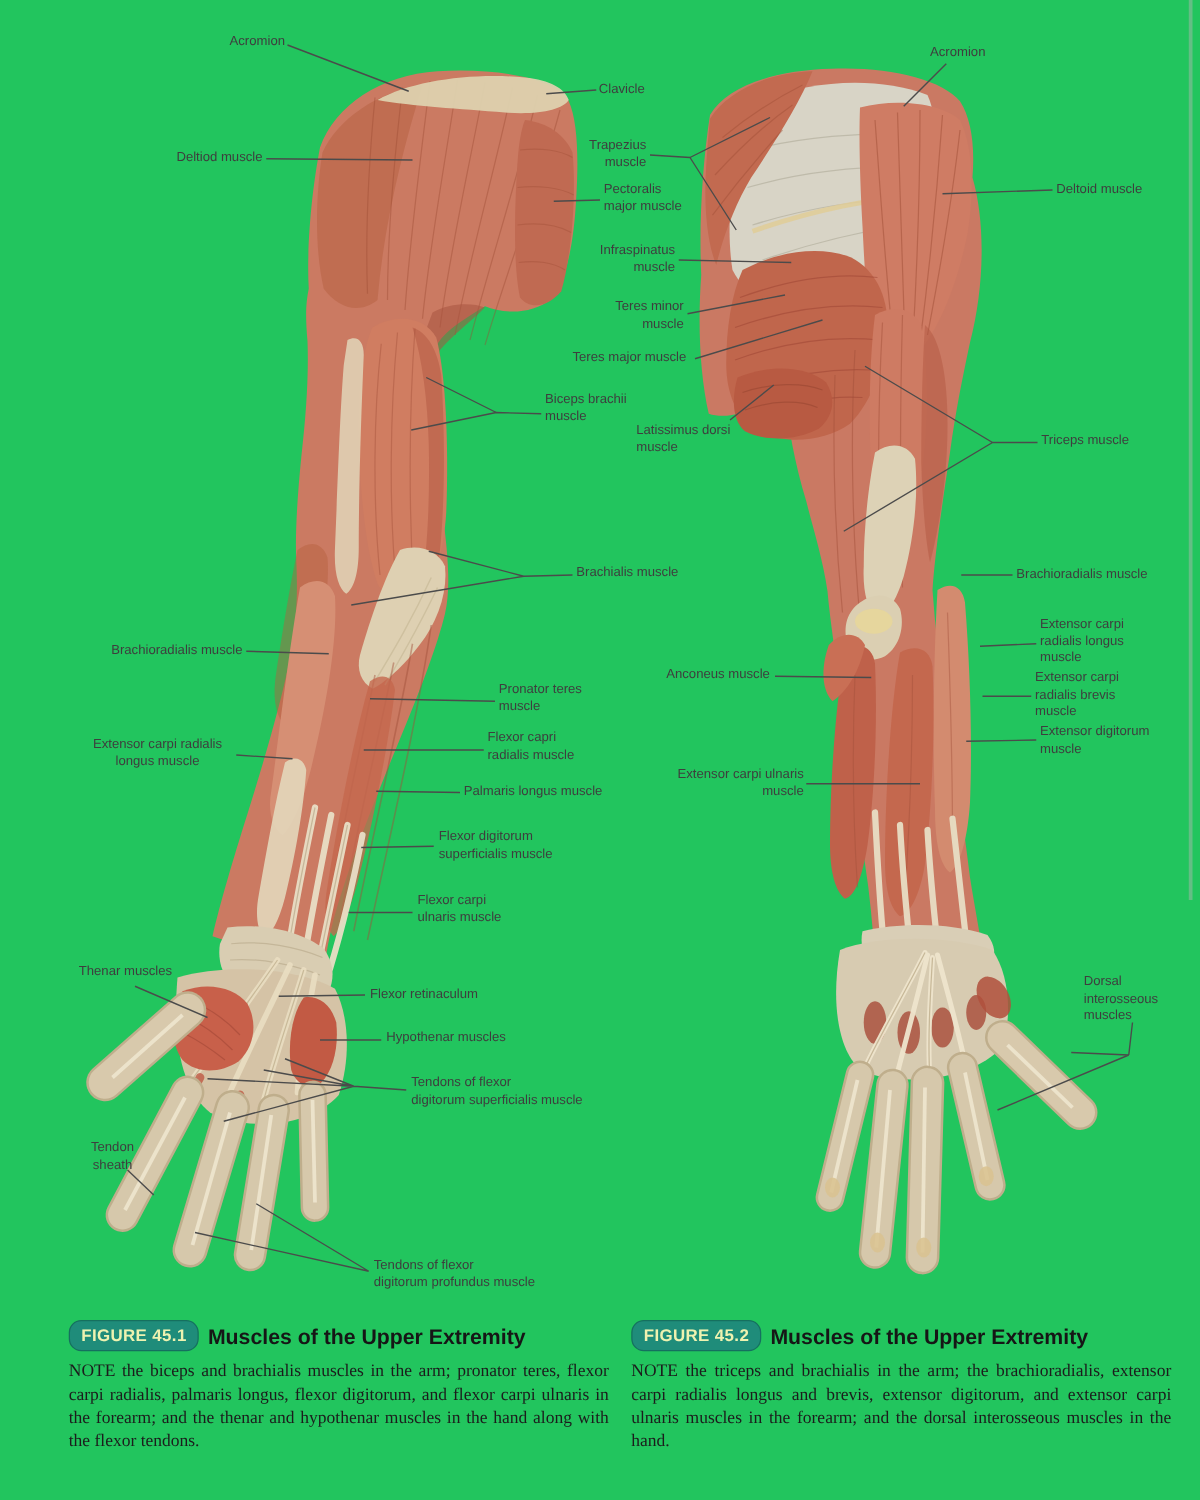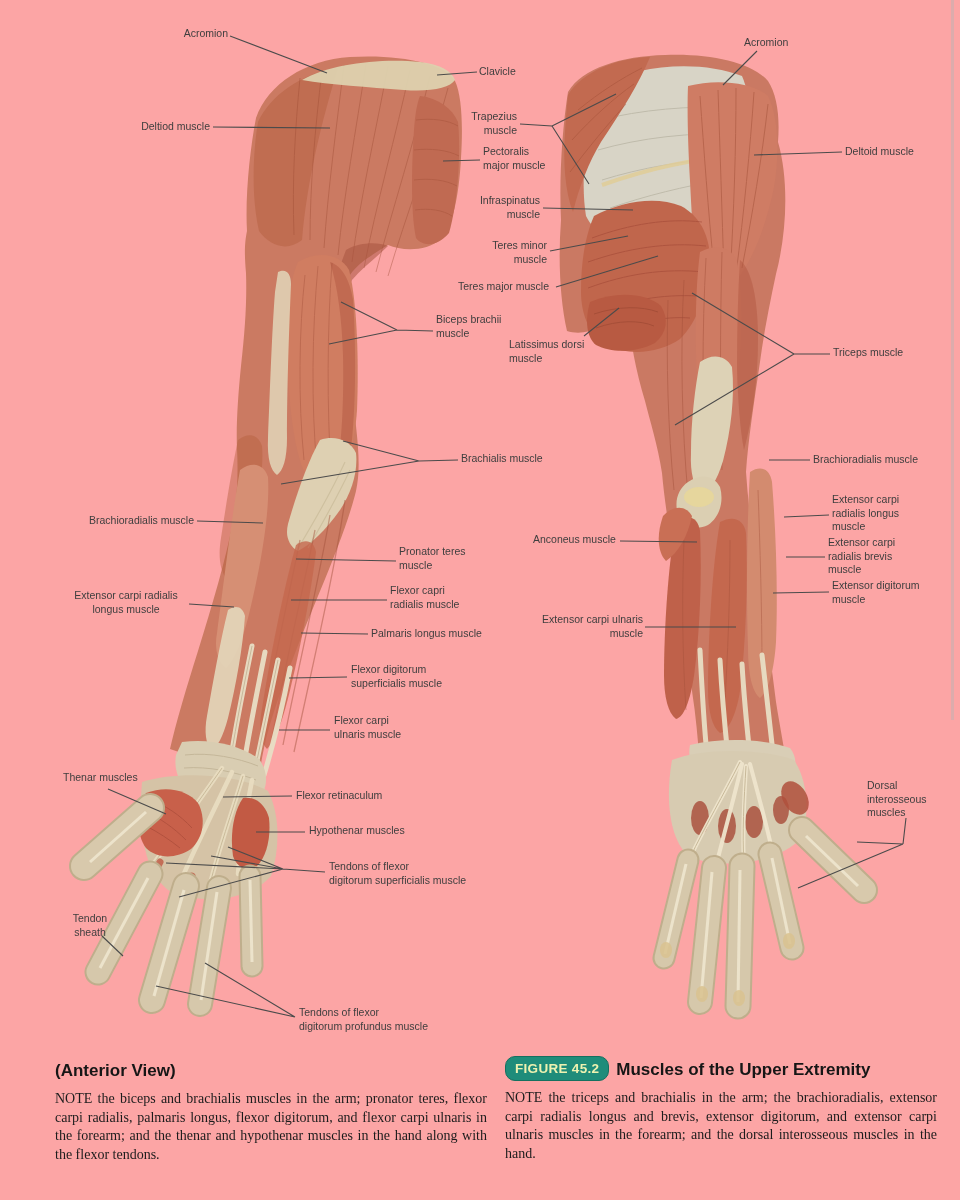--- a/index.html
+++ b/index.html
@@ -1,16 +1,16 @@
 <!DOCTYPE html>
 <html><head>
 <meta charset="utf-8">
 <style>
   html,body{margin:0;padding:0;background:#ffffff;}
-  #page{position:relative;width:960px;height:1200px;background:#fca5a5;overflow:hidden;
+  #page{position:relative;width:960px;height:1200px;background:#22c55e;overflow:hidden;
         font-family:"Liberation Sans",sans-serif;}
   #art{position:absolute;left:0;top:0;}
   .lbl{position:absolute;font:10.5px/13.5px "Liberation Sans",sans-serif;color:#3e3e3e;
        white-space:pre-line;}
   .caption{position:absolute;width:432px;}
   .badge{display:inline-block;background:#1f8c7a;border:1px solid #15705f;color:#eef2b0;
          font:bold 13.5px/1 "Liberation Sans",sans-serif;padding:5px 9px 4px;border-radius:10px;
          letter-spacing:.3px;vertical-align:2px;}
   .cap-title{font:bold 17px/24px "Liberation Sans",sans-serif;color:#161616;margin-left:7px;}
   .cap-sub{font:bold 17px/24px "Liberation Sans",sans-serif;color:#161616;margin-top:3px;}
@@ -360,21 +360,23 @@
 <div class="lbl" style="left:832px;top:579px">Extensor digitorum
 muscle</div>
 <div class="lbl" style="left:533px;top:533px">Anconeus muscle</div>
 <div class="lbl" style="left:530px;top:613px;width:113px;text-align:right">Extensor carpi ulnaris
 muscle</div>
 <div class="lbl" style="left:867px;top:779px">Dorsal
 interosseous
 muscles</div>
 
 <div class="caption" style="left:55px;top:1056px">
-  <div class="cap-sub">(Anterior View)</div>
+  <div>
+    <span class="badge">FIGURE 45.1</span><span class="cap-title">Muscles of the Upper Extremity</span>
+  </div>
   <p class="note"><span>NOTE the </span><b>biceps</b><span> and </span><b>brachialis</b><span> muscles in the arm; </span><b>pronator teres</b><span>, </span><b>flexor carpi radialis</b><span>, </span><b>palmaris longus</b><span>, </span><b>flexor digitorum</b><span>, and </span><b>flexor carpi ulnaris</b><span> in the forearm; and the </span><b>thenar</b><span> and </span><b>hypothenar</b><span> muscles in the hand along with the </span><b>flexor tendons</b><span>.</span></p>
 </div>
 
 <div class="caption" style="left:505px;top:1056px">
   <div>
     <span class="badge">FIGURE 45.2</span><span class="cap-title">Muscles of the Upper Extremity</span>
   </div>
   <p class="note"><span>NOTE the </span><b>triceps</b><span> and </span><b>brachialis</b><span> in the arm; the </span><b>brachioradialis</b><span>, </span><b>extensor carpi radialis longus</b><span> and </span><b>brevis</b><span>, </span><b>extensor digitorum</b><span>, and </span><b>extensor carpi ulnaris</b><span> muscles in the forearm; and the </span><b>dorsal interosseous</b><span> muscles in the hand.</span></p>
 </div>
 

